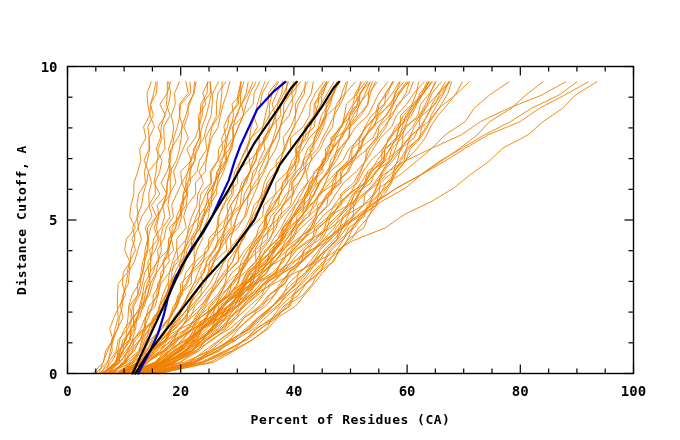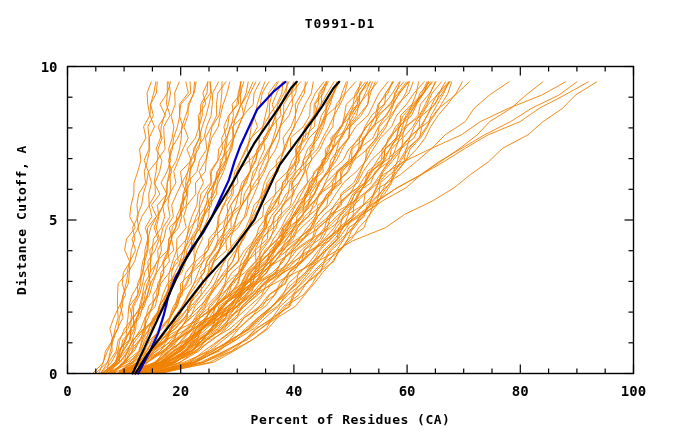--- a/index.html
+++ b/index.html
@@ -29,21 +29,20 @@
     font-family:"DejaVu Sans Mono","Liberation Mono",monospace;
     font-size:13px;font-weight:bold;fill:#000;
     letter-spacing:0.5px;
   }
 </style>
 </head>
 <body>
 
 <div id="root">
 
-  <div id="chart-title">T0991-D1</div>
 
   <svg id="plot-svg" width="680" height="440">
     <g id="bg-curves">
         <path d="M92.73 373.50 L103.44 362.28 L105.48 351.07 L112.86 339.85 L109.84 328.63 L113.97 317.41 L119.12 306.20 L125.58 294.98 L122.32 283.76 L123.37 272.54 L130.33 261.33 L131.25 250.11 L134.89 238.89 L132.58 227.68 L138.24 216.46 L136.88 205.24 L138.66 194.02 L145.51 182.81 L144.26 171.59 L147.46 160.37 L149.74 149.15 L149.17 137.94 L147.84 126.72 L153.30 115.50 L150.55 104.28 L153.75 93.07 L155.86 81.85" fill="none" stroke="#f08000" stroke-width="0.9" stroke-linejoin="round" stroke-linecap="round"></path>
         <path d="M103.43 373.50 L115.05 362.28 L119.68 351.07 L126.10 339.85 L126.44 328.63 L127.99 317.41 L128.76 306.20 L132.08 294.98 L138.91 283.76 L142.99 272.54 L144.78 261.33 L147.94 250.11 L148.58 238.89 L145.28 227.68 L151.91 216.46 L149.09 205.24 L155.37 194.02 L155.04 182.81 L159.65 171.59 L162.00 160.37 L156.00 149.15 L160.41 137.94 L161.24 126.72 L164.34 115.50 L168.52 104.28 L170.56 93.07 L168.66 81.85" fill="none" stroke="#f08000" stroke-width="0.9" stroke-linejoin="round" stroke-linecap="round"></path>
         <path d="M100.62 373.50 L107.78 362.28 L110.37 351.07 L113.22 339.85 L117.44 328.63 L123.12 317.41 L120.45 306.20 L123.02 294.98 L128.31 283.76 L129.38 272.54 L129.94 261.33 L135.53 250.11 L131.93 238.89 L138.51 227.68 L136.89 216.46 L141.62 205.24 L143.29 194.02 L146.63 182.81 L148.34 171.59 L144.12 160.37 L148.92 149.15 L149.04 137.94 L154.52 126.72 L149.97 115.50 L150.48 104.28 L156.41 93.07 L157.24 81.85" fill="none" stroke="#f08000" stroke-width="0.9" stroke-linejoin="round" stroke-linecap="round"></path>
         <path d="M105.83 373.50 L117.56 362.28 L122.80 351.07 L124.57 339.85 L130.86 328.63 L131.14 317.41 L132.37 306.20 L137.90 294.98 L137.40 283.76 L142.46 272.54 L144.56 261.33 L144.95 250.11 L147.73 238.89 L147.47 227.68 L156.40 216.46 L151.52 205.24 L159.89 194.02 L154.04 182.81 L156.05 171.59 L157.13 160.37 L165.07 149.15 L164.17 137.94 L163.67 126.72 L170.08 115.50 L166.53 104.28 L167.30 93.07 L170.56 81.85" fill="none" stroke="#f08000" stroke-width="0.9" stroke-linejoin="round" stroke-linecap="round"></path>
         <path d="M98.89 373.50 L103.07 362.28 L107.49 351.07 L112.89 339.85 L115.09 328.63 L118.16 317.41 L117.34 306.20 L117.57 294.98 L118.10 283.76 L127.17 272.54 L129.62 261.33 L124.62 250.11 L126.56 238.89 L135.32 227.68 L129.67 216.46 L131.05 205.24 L133.79 194.02 L134.01 182.81 L137.77 171.59 L140.85 160.37 L139.62 149.15 L145.93 137.94 L143.59 126.72 L149.83 115.50 L147.78 104.28 L147.04 93.07 L151.26 81.85" fill="none" stroke="#f08000" stroke-width="0.9" stroke-linejoin="round" stroke-linecap="round"></path>
         <path d="M95.44 373.50 L107.27 362.28 L112.20 351.07 L111.45 339.85 L118.06 328.63 L119.39 317.41 L122.46 306.20 L123.29 294.98 L125.98 283.76 L128.11 272.54 L134.63 261.33 L137.69 250.11 L141.57 238.89 L137.76 227.68 L141.95 216.46 L149.22 205.24 L148.71 194.02 L151.47 182.81 L148.44 171.59 L157.61 160.37 L158.05 149.15 L162.15 137.94 L158.07 126.72 L165.48 115.50 L159.99 104.28 L167.28 93.07 L167.38 81.85" fill="none" stroke="#f08000" stroke-width="0.9" stroke-linejoin="round" stroke-linecap="round"></path>
         <path d="M102.38 373.50 L114.94 362.28 L122.41 351.07 L129.37 339.85 L131.19 328.63 L136.65 317.41 L141.11 306.20 L143.08 294.98 L148.95 283.76 L149.62 272.54 L157.93 261.33 L161.46 250.11 L160.22 238.89 L163.03 227.68 L170.09 216.46 L167.95 205.24 L169.44 194.02 L175.91 182.81 L173.69 171.59 L178.39 160.37 L182.93 149.15 L188.25 137.94 L183.88 126.72 L188.06 115.50 L188.15 104.28 L194.18 93.07 L196.09 81.85" fill="none" stroke="#f08000" stroke-width="0.9" stroke-linejoin="round" stroke-linecap="round"></path>

